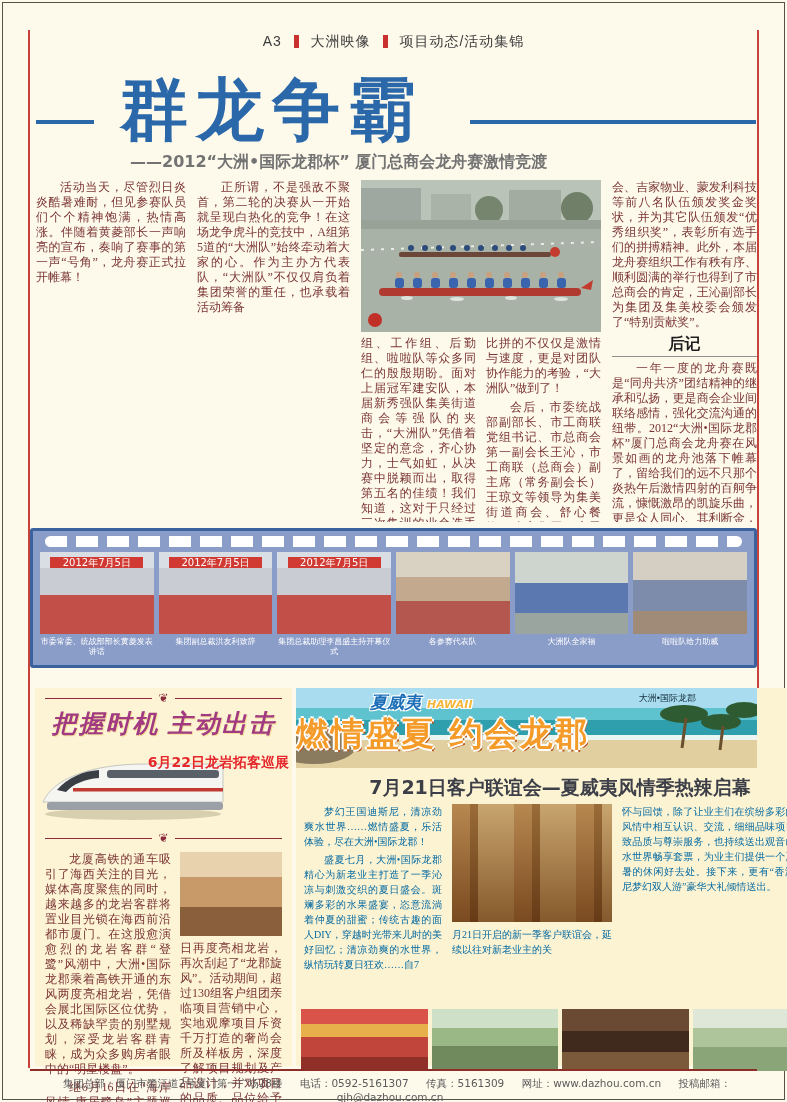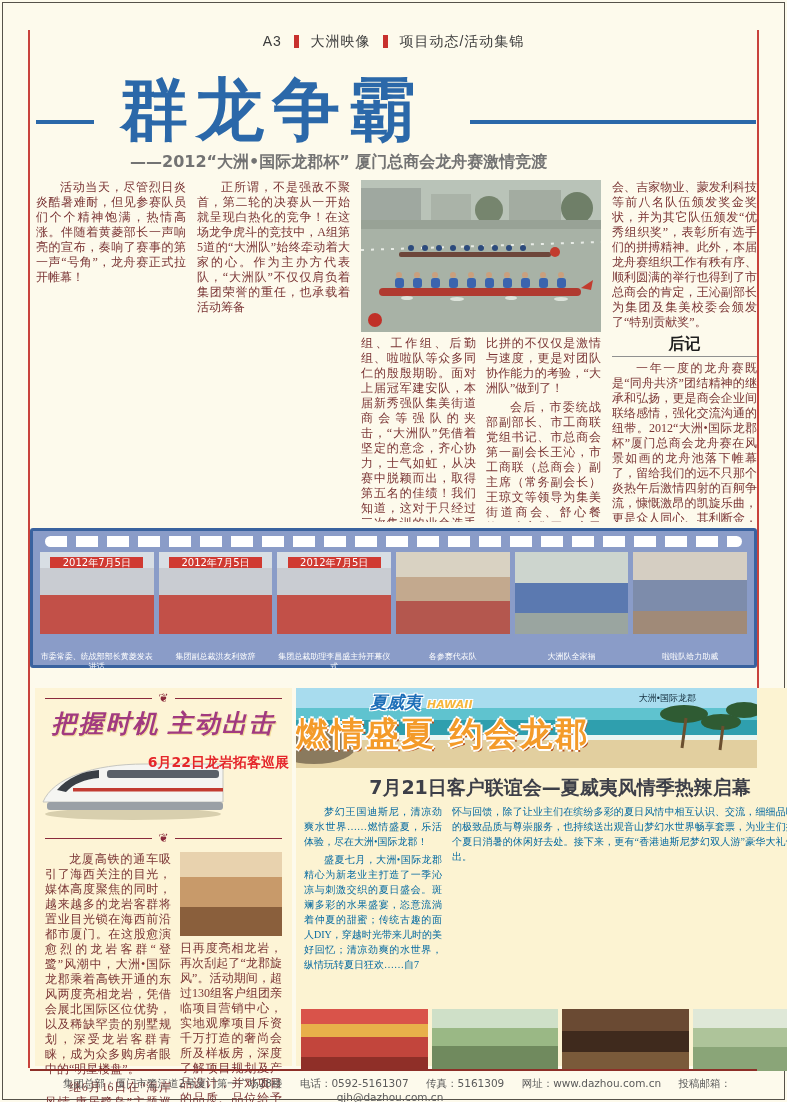--- a/index.html
+++ b/index.html
@@ -43,21 +43,21 @@
   .sprockets{height:11px;margin:5px 12px 0;border-radius:6px;
     background:repeating-linear-gradient(90deg,#fff 0 22px,rgba(0,0,0,0) 22px 31px);}
   .sphotos{display:flex;gap:5px;margin:5px 7px 0;}
   .sphoto{flex:1;height:82px;position:relative;overflow:hidden;}
   .sp1,.sp2,.sp3{background:linear-gradient(180deg,#d8dee4 0 20%,#c9ccd2 20% 52%,#c25048 52% 100%);}
   .sp4{background:linear-gradient(180deg,#d9d2c2 0 30%,#c3a98e 30% 60%,#b4574e 60% 100%);}
   .sp5{background:linear-gradient(180deg,#cdd5ce 0 38%,#5b79b0 38% 74%,#9aa5a0 74% 100%);}
   .sp6{background:linear-gradient(180deg,#d5cec2 0 34%,#7d8cab 34% 72%,#a08a78 72% 100%);}
   .pbanner{position:absolute;top:5px;left:9%;right:9%;height:11px;background:#d03a32;color:#fff;
     font-family:"DejaVu Sans",sans-serif;font-size:10px;line-height:11px;text-align:center;}
-  .caps{display:flex;gap:5px;margin:18px 7px 0;}
+  .caps{display:flex;gap:5px;margin:3px 7px 0;}
   .cap{flex:1;color:#fff;font-family:"DejaVu Sans",sans-serif;font-size:8px;line-height:10px;text-align:center;}
 
   
   .lad{position:absolute;left:35px;top:688px;width:257px;height:378px;background:#fdf4d6;}
   .orna{display:flex;align-items:center;gap:6px;color:#8a2a3c;margin:4px 10px 0;}
   .orna::before,.orna::after{content:"";flex:1;border-top:1px solid #8a2a3c;}
   .orna span{font-size:12px;line-height:12px;}
   .lad-title{text-align:center;font-style:italic;font-weight:bold;font-size:25px;letter-spacing:2px;
     color:#a13a80;margin:3px 0 0;text-shadow:1px 1px 0 #f3e09a;}
   .lad-hero{position:relative;height:88px;}
@@ -295,20 +295,24 @@
     </div>
     <div class="brand">大洲•国际龙郡</div>
     <div class="banner-title">燃情盛夏 约会龙郡</div>
   </div>
   <div class="rad-headline">7月21日客户联谊会—夏威夷风情季热辣启幕</div>
   <div class="rad-text">
     <div class="rcol1">
       <p>梦幻王国迪斯尼，清凉劲爽水世界……燃情盛夏，乐活体验，尽在大洲•国际龙郡！</p>
       <p>盛夏七月，大洲•国际龙郡精心为新老业主打造了一季沁凉与刺激交织的夏日盛会。斑斓多彩的水果盛宴，恣意流淌着仲夏的甜蜜；传统古趣的面人DIY，穿越时光带来儿时的美好回忆；清凉劲爽的水世界，纵情玩转夏日狂欢……自7</p>
     </div>
+    <div class="rmid">
+      <div class="rmid-photo"></div>
+      <p class="cont">月21日开启的新一季客户联谊会，延续以往对新老业主的关</p>
+    </div>
     <div class="rcol2">
       <p class="cont">怀与回馈，除了让业主们在缤纷多彩的夏日风情中相互认识、交流，细细品味项目的极致品质与尊崇服务，也持续送出观音山梦幻水世界畅享套票，为业主们提供一个夏日消暑的休闲好去处。接下来，更有“香港迪斯尼梦幻双人游”豪华大礼倾情送出。</p>
     </div>
   </div>
   <div class="rad-photos">
     <div class="rphoto rp1"></div>
     <div class="rphoto rp2"></div>
     <div class="rphoto rp3"></div>
     <div class="rphoto rp4"></div>
   </div>

